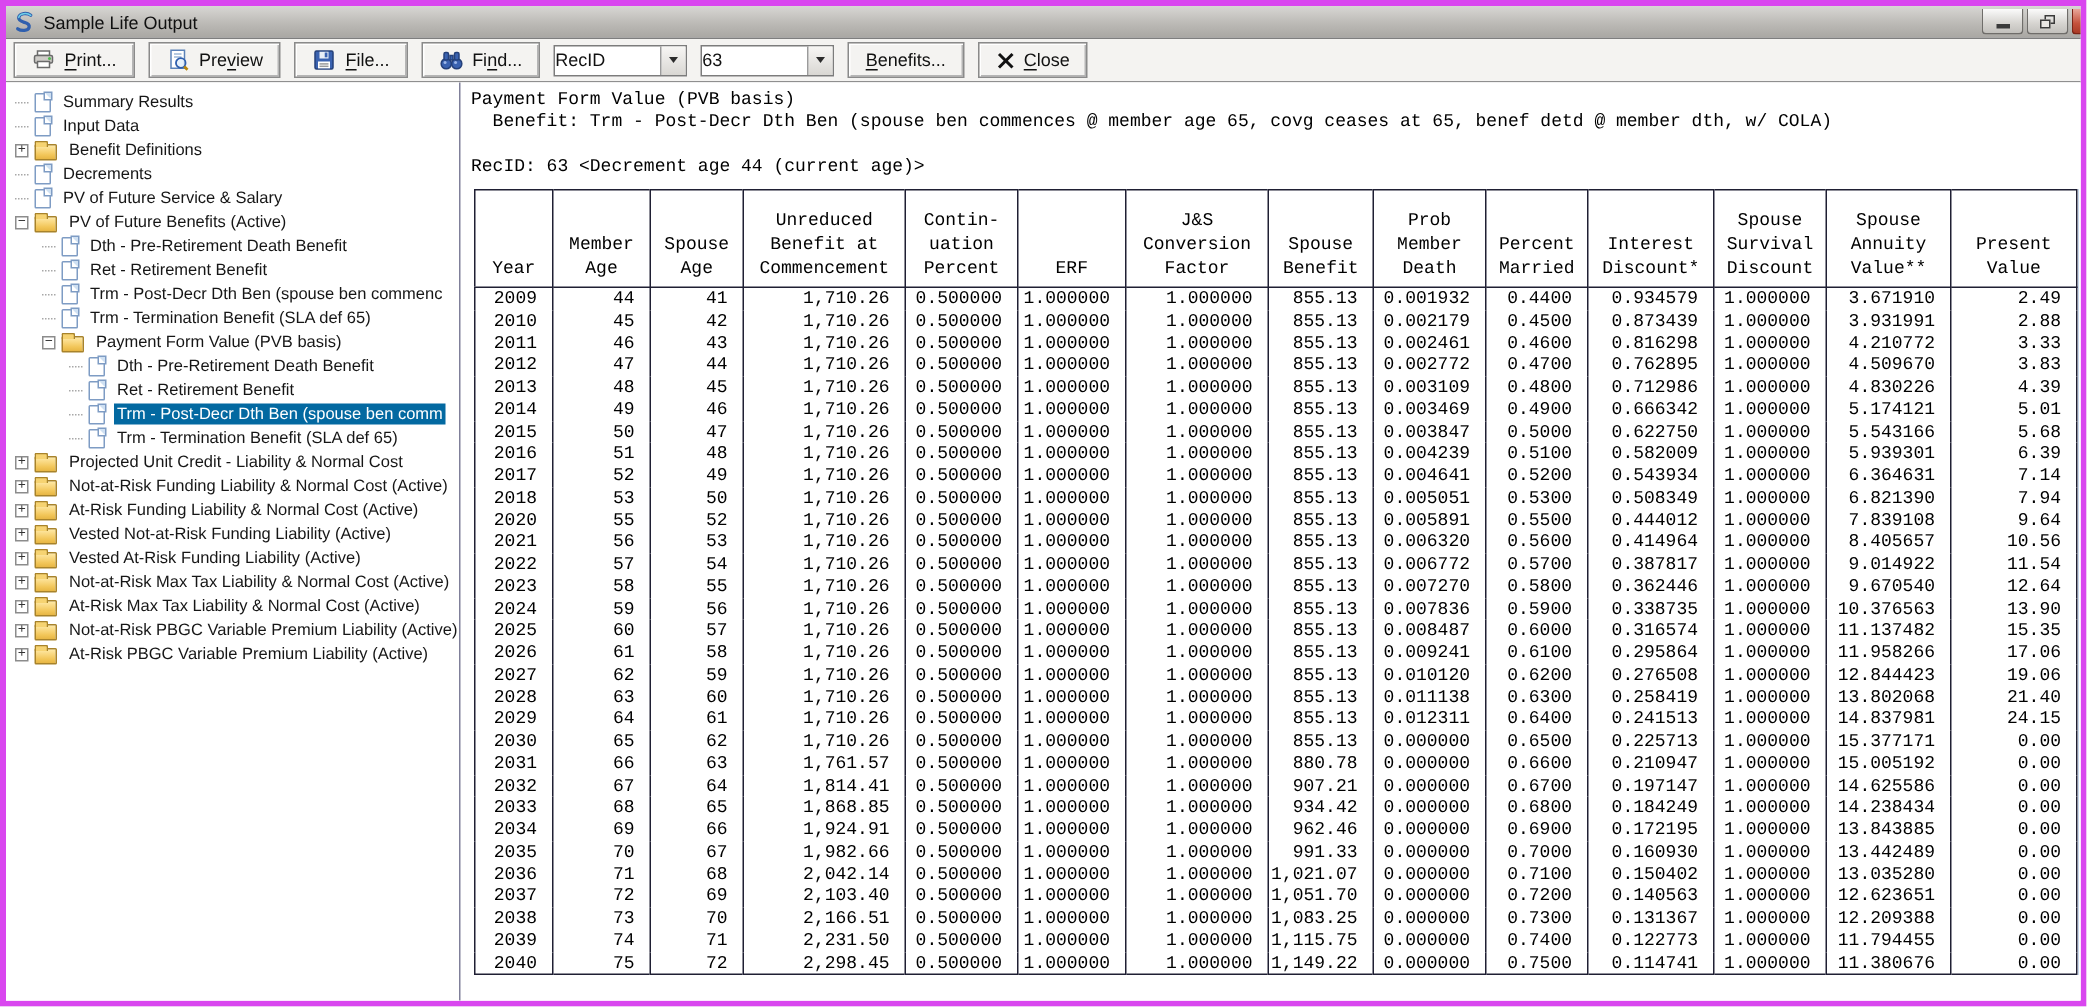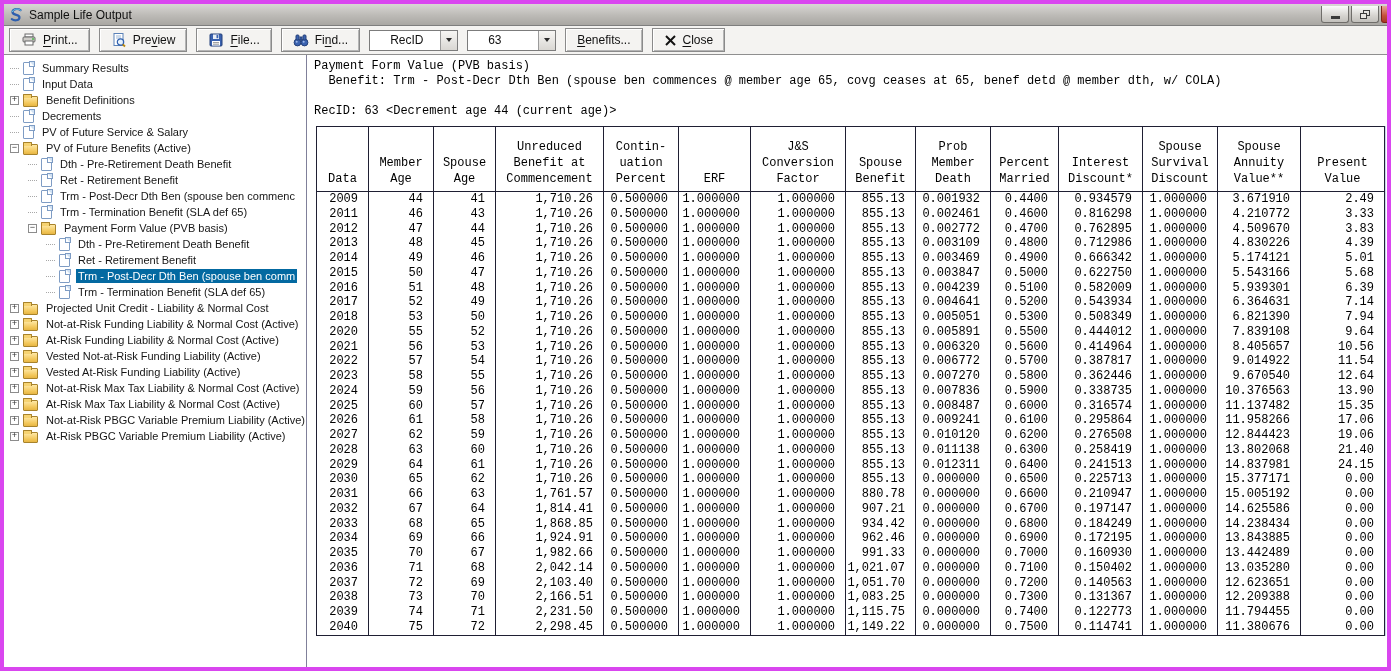--- a/index.html
+++ b/index.html
@@ -22,21 +22,21 @@
   .glyph-restore .r2 { position:absolute; top:3px; left:0; width:7px; height:6px; border:1px solid #3a3a3a; background:#e8e6e2; }
   .winbtn.close-sliver { width:10px; margin-right:-4px; background:linear-gradient(180deg,#e8a79b,#c4513c 60%,#a93a26); border-color:#7c2316; }
 
   
   .toolbar { height:29px; flex:0 0 29px; background:#f4f3f1; border-bottom:1px solid #8f8f8f; display:flex; align-items:center; padding:0 5px; gap:9px; }
   .tbtn { height:24px; padding:0 11px; display:flex; align-items:center; gap:6px; background:#f4f3f1;
     border:1px solid #8a8a8a; box-shadow:inset 1px 1px 0 #ffffff, inset -1px -1px 0 #b5b5b5; font-size:12px; color:#111; white-space:nowrap; cursor:default; }
   .tbtn u { text-underline-offset:2px; }
   .tbtn svg { flex:0 0 auto; }
   .combo { width:89px; height:21px; border:1px solid #7c7c7c; background:#fff; display:flex; align-items:stretch; font-size:12px; }
-  .combo .val { flex:1; padding:2px 20px; color:#111; overflow:hidden; white-space:nowrap; }
+  .combo .val { flex:1; padding:2px 0; color:#111; overflow:hidden; white-space:nowrap; }
   .combo .drop { width:17px; background:linear-gradient(180deg,#f7f6f4,#d9d7d3); border-left:1px solid #9b9b9b; display:flex; align-items:center; justify-content:center; }
   .arr { width:0; height:0; border-left:3.5px solid transparent; border-right:3.5px solid transparent; border-top:4px solid #2b2b2b; }
 
   
   .content { flex:1; display:flex; min-height:0; background:#fff; }
 
   .tree-panel { width:302px; flex:0 0 302px; padding:5px 0 0 2px; overflow:hidden; background:#fff; }
   .tree-row { height:16px; display:flex; align-items:center; white-space:nowrap; overflow:hidden; cursor:default; }
   .tree-row .indent { flex:0 0 auto; height:100%; }
   .expand { flex:0 0 9px; width:9px; height:9px; border:1px solid #8c8c8c; background:#fff; font:9px/7px "Liberation Mono",monospace;
@@ -318,21 +318,21 @@
             <col style="width: 70px;">
             <col style="width: 75px;">
             <col style="width: 68px;">
             <col style="width: 84px;">
             <col style="width: 75px;">
             <col style="width: 83px;">
             <col style="width: 84px;">
           </colgroup>
         <thead>
             <tr id="grid-head">
-              <th>Data</th>
+              <th>Year</th>
               <th>Member<br>Age</th>
               <th>Spouse<br>Age</th>
               <th>Unreduced<br>Benefit at<br>Commencement</th>
               <th>Contin-<br>uation<br>Percent</th>
               <th>ERF</th>
               <th>J&amp;S<br>Conversion<br>Factor</th>
               <th>Spouse<br>Benefit</th>
               <th>Prob<br>Member<br>Death</th>
               <th>Percent<br>Married</th>
               <th>Interest<br>Discount*</th>
@@ -352,20 +352,36 @@
               <td>1.000000</td>
               <td>855.13</td>
               <td>0.001932</td>
               <td>0.4400</td>
               <td>0.934579</td>
               <td>1.000000</td>
               <td>3.671910</td>
               <td>2.49</td>
             </tr>
             <tr>
+              <td>2010</td>
+              <td>45</td>
+              <td>42</td>
+              <td>1,710.26</td>
+              <td>0.500000</td>
+              <td>1.000000</td>
+              <td>1.000000</td>
+              <td>855.13</td>
+              <td>0.002179</td>
+              <td>0.4500</td>
+              <td>0.873439</td>
+              <td>1.000000</td>
+              <td>3.931991</td>
+              <td>2.88</td>
+            </tr>
+            <tr>
               <td>2011</td>
               <td>46</td>
               <td>43</td>
               <td>1,710.26</td>
               <td>0.500000</td>
               <td>1.000000</td>
               <td>1.000000</td>
               <td>855.13</td>
               <td>0.002461</td>
               <td>0.4600</td>

